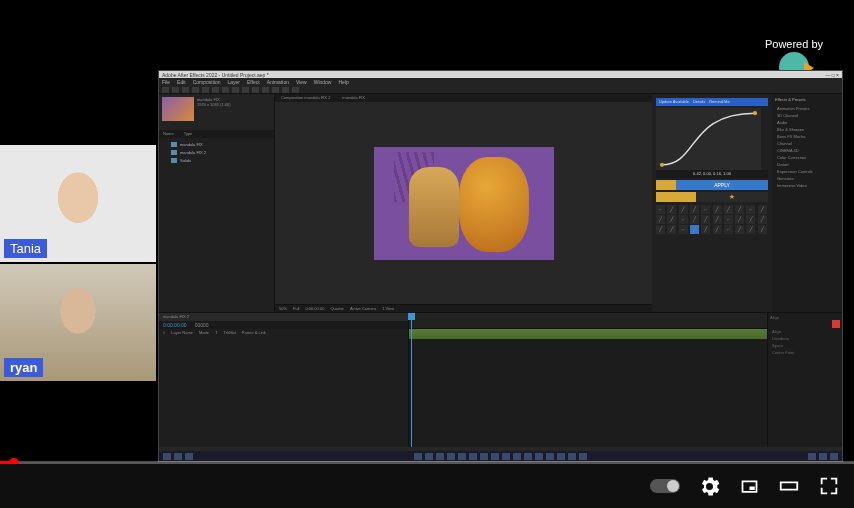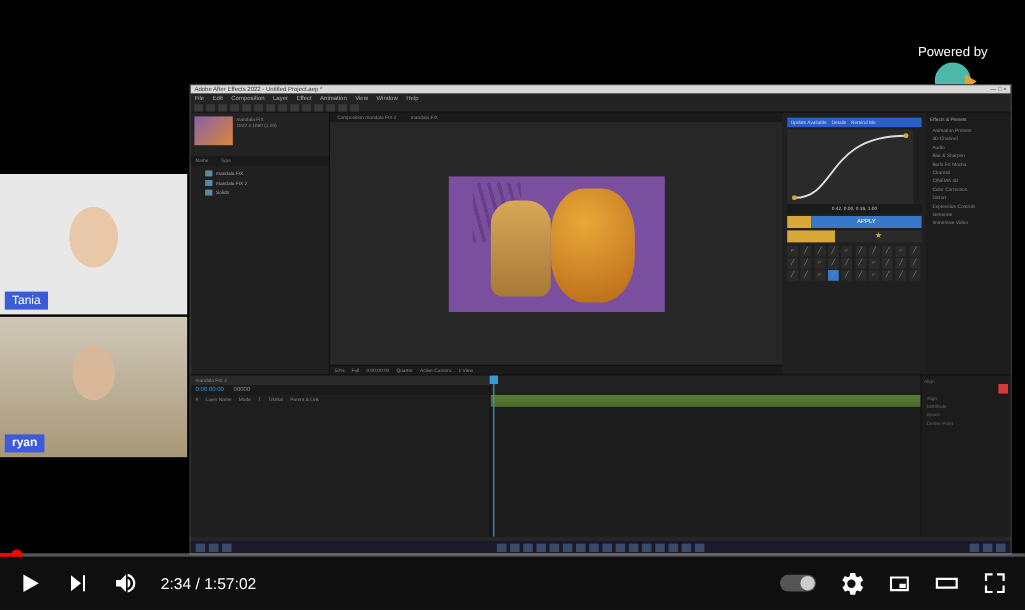--- a/index.html
+++ b/index.html
@@ -10,21 +10,21 @@
 .streamyard { position: absolute; top: 38px; right: 10px; color: #fff; font-size: 11px; text-align: center; }
 .streamyard-logo { margin-top: 4px; font-size: 18px; font-weight: bold; color: #fff; }
 .duck-icon { width: 30px; height: 30px; margin: 2px auto; background: #4db8a8; border-radius: 50%; position: relative; }
 .duck-icon::after { content: ''; position: absolute; right: -5px; top: 10px; width: 0; height: 0; border-left: 10px solid #e8a030; border-top: 6px solid transparent; border-bottom: 6px solid transparent; }
 
 .webcam { position: absolute; left: 0; width: 156px; height: 117px; background: #ddd; }
 .webcam1 { top: 145px; }
 .webcam2 { top: 264px; font-weight: bold; }
 .webcam-face1 { width: 100%; height: 100%; background: radial-gradient(ellipse 40px 50px at 50% 45%, #e8c8a8 0%, #e8c8a8 50%, transparent 51%), #e8e8e8; }
 .webcam-face2 { width: 100%; height: 100%; background: radial-gradient(ellipse 35px 45px at 50% 40%, #d8b898 0%, #d8b898 50%, transparent 51%), linear-gradient(#d0c8b8, #a89878); }
-.webcam-label { position: absolute; bottom: 4px; left: 4px; background: #3b5bdb; color: #fff; font-size: 10px; padding: 2px 6px; }
+.webcam-label { position: absolute; bottom: 4px; left: 4px; background: #3b5bdb; color: #fff; font-size: 13px; padding: 2px 6px; }
 
 .ae-window { position: absolute; left: 158px; top: 70px; width: 685px; height: 392px; background: #262626; border: 1px solid #444; }
 .ae-titlebar { height: 7px; background: #d8d8d8; font-size: 5px; color: #333; padding: 1px 3px; display: flex; justify-content: space-between; }
 .ae-menubar { height: 8px; background: #232323; font-size: 5px; color: #aaa; padding: 1px 3px; display: flex; gap: 7px; }
 .ae-menubar span { cursor: default; }
 .ae-toolbar { height: 8px; background: #232323; border-bottom: 1px solid #111; display: flex; gap: 3px; padding: 1px 3px; }
 .ae-tool { width: 7px; height: 6px; background: #3a3a3a; }
 
 .ae-body { display: flex; height: 218px; }
 .ae-project { width: 116px; background: #202020; border-right: 1px solid #111; }
@@ -328,40 +328,20 @@
     </div>
   </div>
 
 </div>
 
 <div class="progress-bar">
   <div class="progress-played"></div>
 </div>
 
 <div class="controls">
-  <div class="ctrl-left">
-    <div class="ctrl-icon">
-      <svg viewBox="0 0 24 24" width="26" height="26">
-          <path d="M6 4l14 8-14 8z" fill="#fff"></path>
-        </svg>
-    </div>
-    <div class="ctrl-icon">
-      <svg viewBox="0 0 24 24" width="20" height="20">
-          <path d="M5 4l10 8-10 8zM17 4h2v16h-2z" fill="#fff"></path>
-        </svg>
-    </div>
-    <div class="ctrl-icon">
-      <svg viewBox="0 0 24 24" width="22" height="22">
-          <path d="M3 9v6h4l5 5V4L7 9H3zm13 3c0-1.8-1-3.3-2.5-4.1v8.2c1.5-.8 2.5-2.3 2.5-4.1zm-2.5-8.5v2.1c2.9.9 5 3.5 5 6.4s-2.1 5.5-5 6.4v2.1c4-.9 7-4.5 7-8.5s-3-7.6-7-8.5z" fill="#fff"></path>
-        </svg>
-    </div>
-    <div class="time-display">
-      <span>2:34</span> / <span>1:57:02</span>
-    </div>
-  </div>
   <div class="ctrl-right">
     <div class="autoplay-toggle"></div>
     <div class="ctrl-icon">
       <svg viewBox="0 0 24 24" width="21" height="21">
           <path d="M12 8a4 4 0 100 8 4 4 0 000-8zm8.9 4c0 .5 0 .9-.1 1.4l2.1 1.6c.2.1.2.4.1.6l-2 3.5c-.1.2-.4.3-.6.2l-2.5-1c-.5.4-1.1.7-1.7 1l-.4 2.7c0 .2-.2.4-.5.4h-4c-.2 0-.4-.2-.5-.4l-.4-2.7c-.6-.2-1.2-.6-1.7-1l-2.5 1c-.2.1-.5 0-.6-.2l-2-3.5c-.1-.2-.1-.5.1-.6l2.1-1.6c0-.5-.1-.9-.1-1.4s0-.9.1-1.4L3.7 9c-.2-.1-.2-.4-.1-.6l2-3.5c.1-.2.4-.3.6-.2l2.5 1c.5-.4 1.1-.7 1.7-1l.4-2.7c0-.2.2-.4.5-.4h4c.2 0 .4.2.5.4l.4 2.7c.6.2 1.2.6 1.7 1l2.5-1c.2-.1.5 0 .6.2l2 3.5c.1.2.1.5-.1.6l-2.1 1.6c.1.5.1.9.1 1.4z" fill="#fff"></path>
         </svg>
     </div>
     <div class="ctrl-icon">
       <svg viewBox="0 0 24 24" width="21" height="21">
           <path d="M3 5h18v14H3V5zm2 2v10h14V7H5zm7 5h6v4h-6v-4z" fill="#fff"></path>

